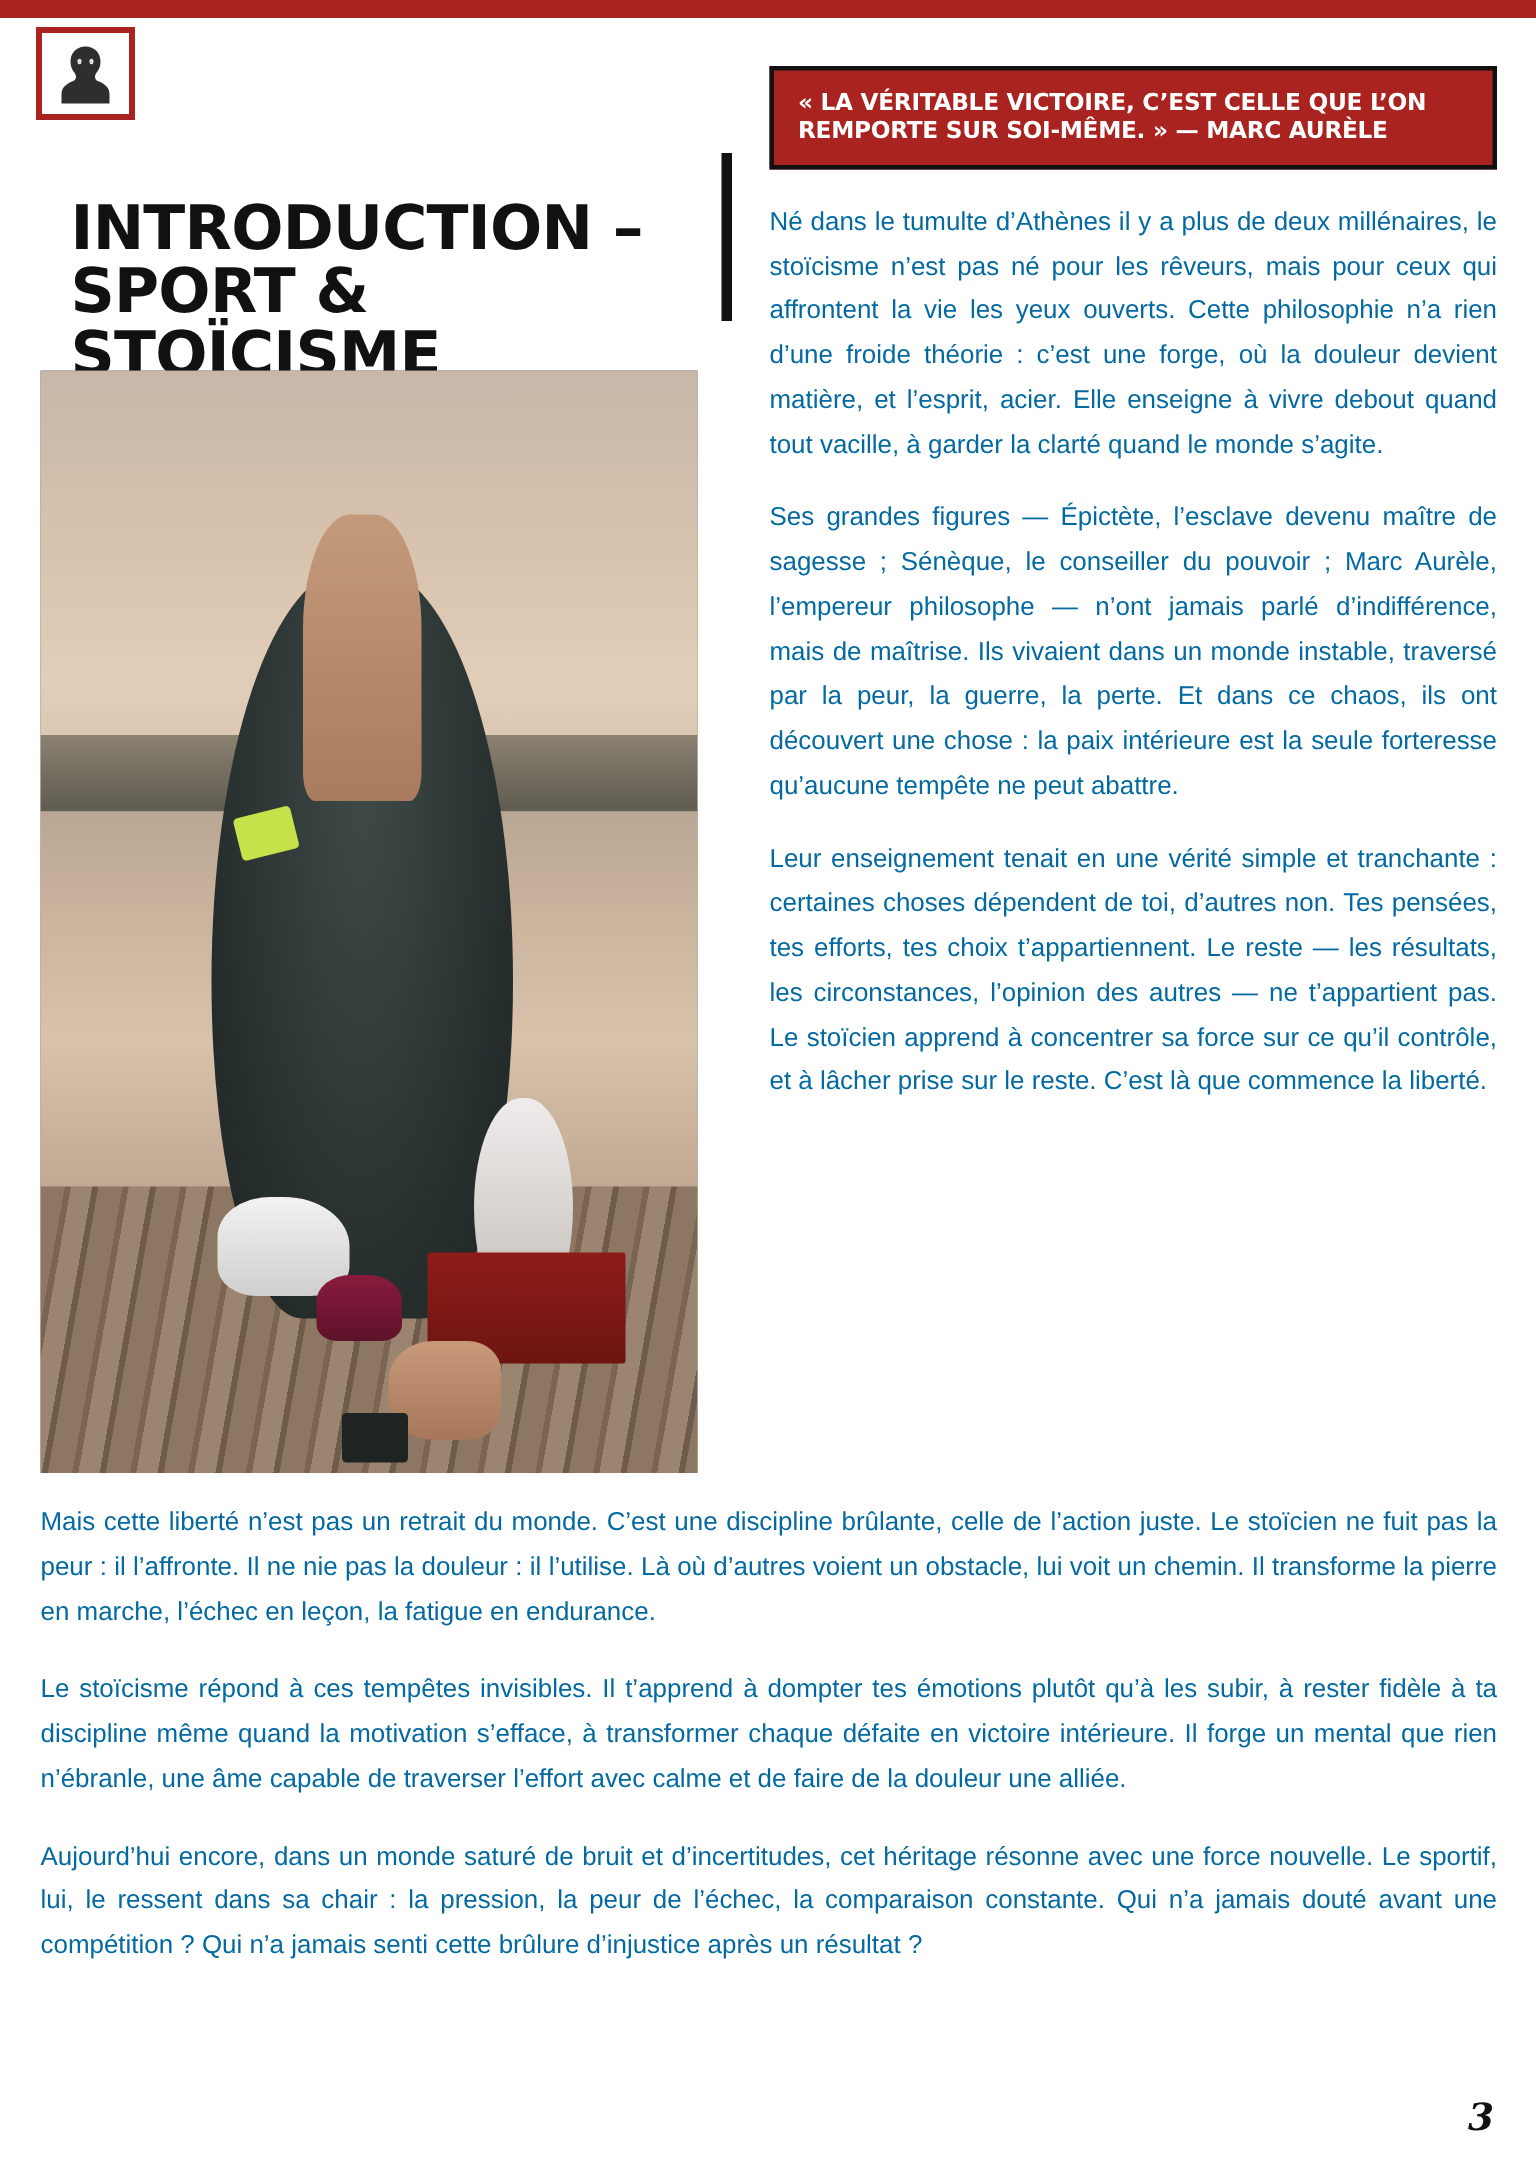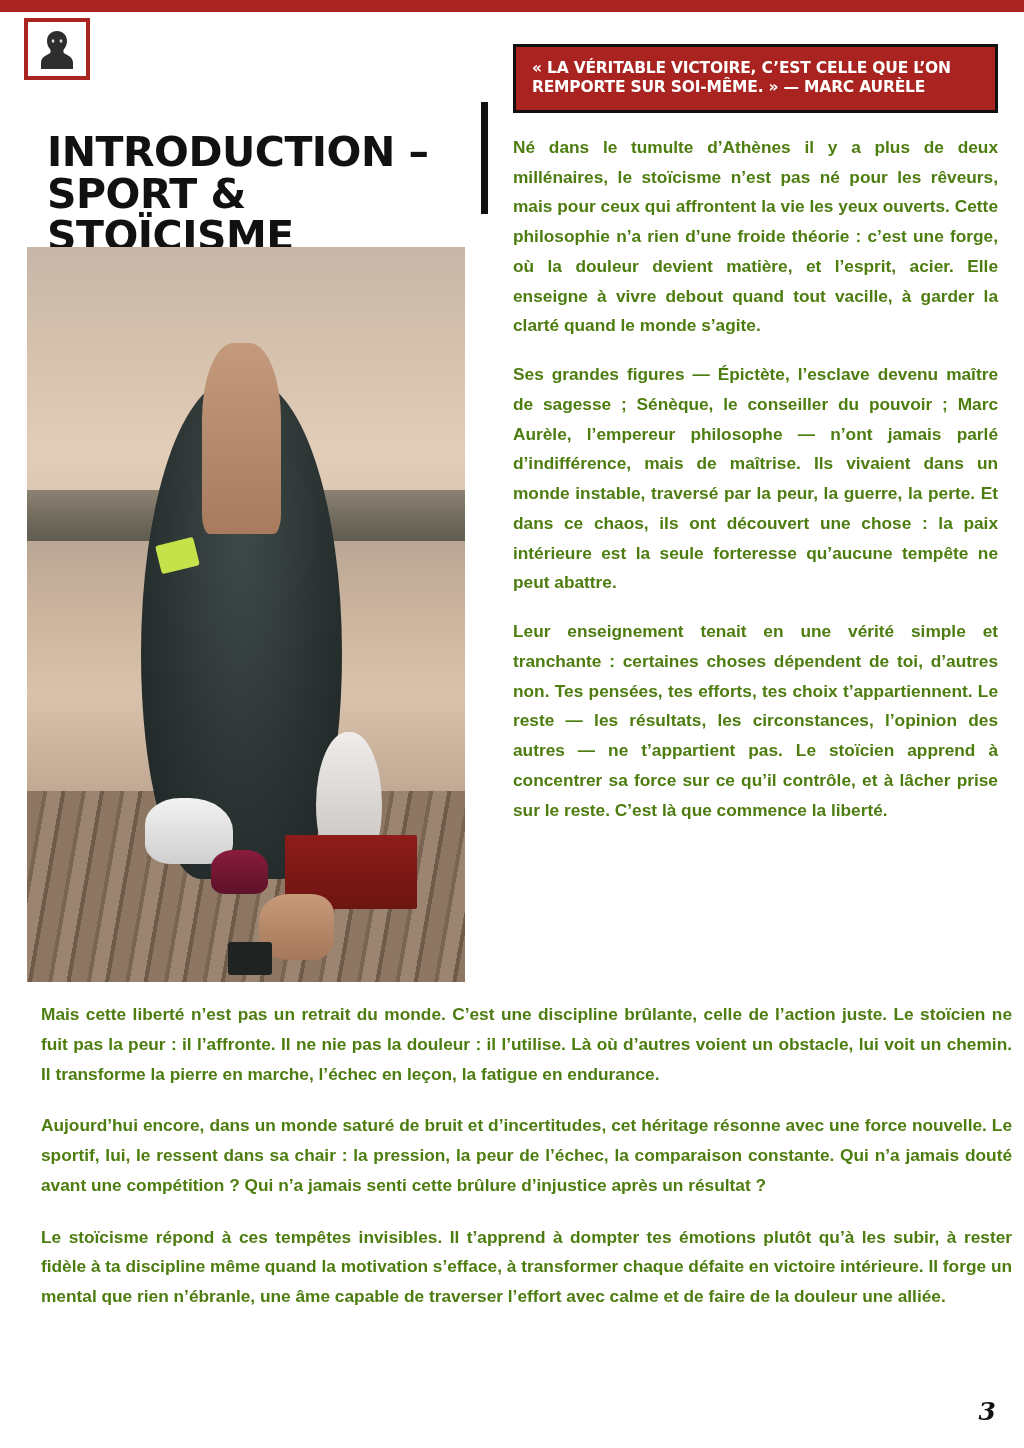--- a/index.html
+++ b/index.html
@@ -181,29 +181,28 @@
     font-size: 15.5px;
     line-height: 1.22;
     letter-spacing: -0.2px;
     margin-bottom: 20px;
   }
   .body-p {
     font-size: 17.3px;
     line-height: 1.72;
     text-align: justify;
     margin: 0 0 19px 0;
-    color: #4d7c0f;
-    font-weight: bold;
+    color: #0369a1;
   }
   .right-col .body-p:last-child { margin-bottom: 0; }
 
   
   .bottom-col {
     position: absolute;
-    left: 41px; top: 1000px;
+    left: 27px; top: 1000px;
     width: 971px;
   }
   .bottom-col .body-p {
     font-size: 17.3px;
     line-height: 1.72;
     margin: 0 0 22px 0;
   }
 
   .page-number {
     position: absolute;
@@ -262,17 +261,17 @@
 
 <div class="right-col">
   <div class="quote-box">« LA VÉRITABLE VICTOIRE, C’EST CELLE QUE L’ON REMPORTE SUR SOI-MÊME. » — MARC AURÈLE</div>
   <p class="body-p">Né dans le tumulte d’Athènes il y a plus de deux millénaires, le stoïcisme n’est pas né pour les rêveurs, mais pour ceux qui affrontent la vie les yeux ouverts. Cette philosophie n’a rien d’une froide théorie : c’est une forge, où la douleur devient matière, et l’esprit, acier. Elle enseigne à vivre debout quand tout vacille, à garder la clarté quand le monde s’agite.</p>
   <p class="body-p">Ses grandes figures — Épictète, l’esclave devenu maître de sagesse ; Sénèque, le conseiller du pouvoir ; Marc Aurèle, l’empereur philosophe — n’ont jamais parlé d’indifférence, mais de maîtrise. Ils vivaient dans un monde instable, traversé par la peur, la guerre, la perte. Et dans ce chaos, ils ont découvert une chose : la paix intérieure est la seule forteresse qu’aucune tempête ne peut abattre.</p>
   <p class="body-p">Leur enseignement tenait en une vérité simple et tranchante : certaines choses dépendent de toi, d’autres non. Tes pensées, tes efforts, tes choix t’appartiennent. Le reste — les résultats, les circonstances, l’opinion des autres — ne t’appartient pas. Le stoïcien apprend à concentrer sa force sur ce qu’il contrôle, et à lâcher prise sur le reste. C’est là que commence la liberté.</p>
 </div>
 
 <div class="bottom-col">
   <p class="body-p">Mais cette liberté n’est pas un retrait du monde. C’est une discipline brûlante, celle de l’action juste. Le stoïcien ne fuit pas la peur : il l’affronte. Il ne nie pas la douleur : il l’utilise. Là où d’autres voient un obstacle, lui voit un chemin. Il transforme la pierre en marche, l’échec en leçon, la fatigue en endurance.</p>
+  <p class="body-p">Le stoïcisme répond à ces tempêtes invisibles. Il t’apprend à dompter tes émotions plutôt qu’à les subir, à rester fidèle à ta discipline même quand la motivation s’efface, à transformer chaque défaite en victoire intérieure. Il forge un mental que rien n’ébranle, une âme capable de traverser l’effort avec calme et de faire de la douleur une alliée.</p>
   <p class="body-p">Aujourd’hui encore, dans un monde saturé de bruit et d’incertitudes, cet héritage résonne avec une force nouvelle. Le sportif, lui, le ressent dans sa chair : la pression, la peur de l’échec, la comparaison constante. Qui n’a jamais douté avant une compétition ? Qui n’a jamais senti cette brûlure d’injustice après un résultat ?</p>
-  <p class="body-p">Le stoïcisme répond à ces tempêtes invisibles. Il t’apprend à dompter tes émotions plutôt qu’à les subir, à rester fidèle à ta discipline même quand la motivation s’efface, à transformer chaque défaite en victoire intérieure. Il forge un mental que rien n’ébranle, une âme capable de traverser l’effort avec calme et de faire de la douleur une alliée.</p>
 </div>
 
 <div class="page-number">3</div>
 
 </body></html>

